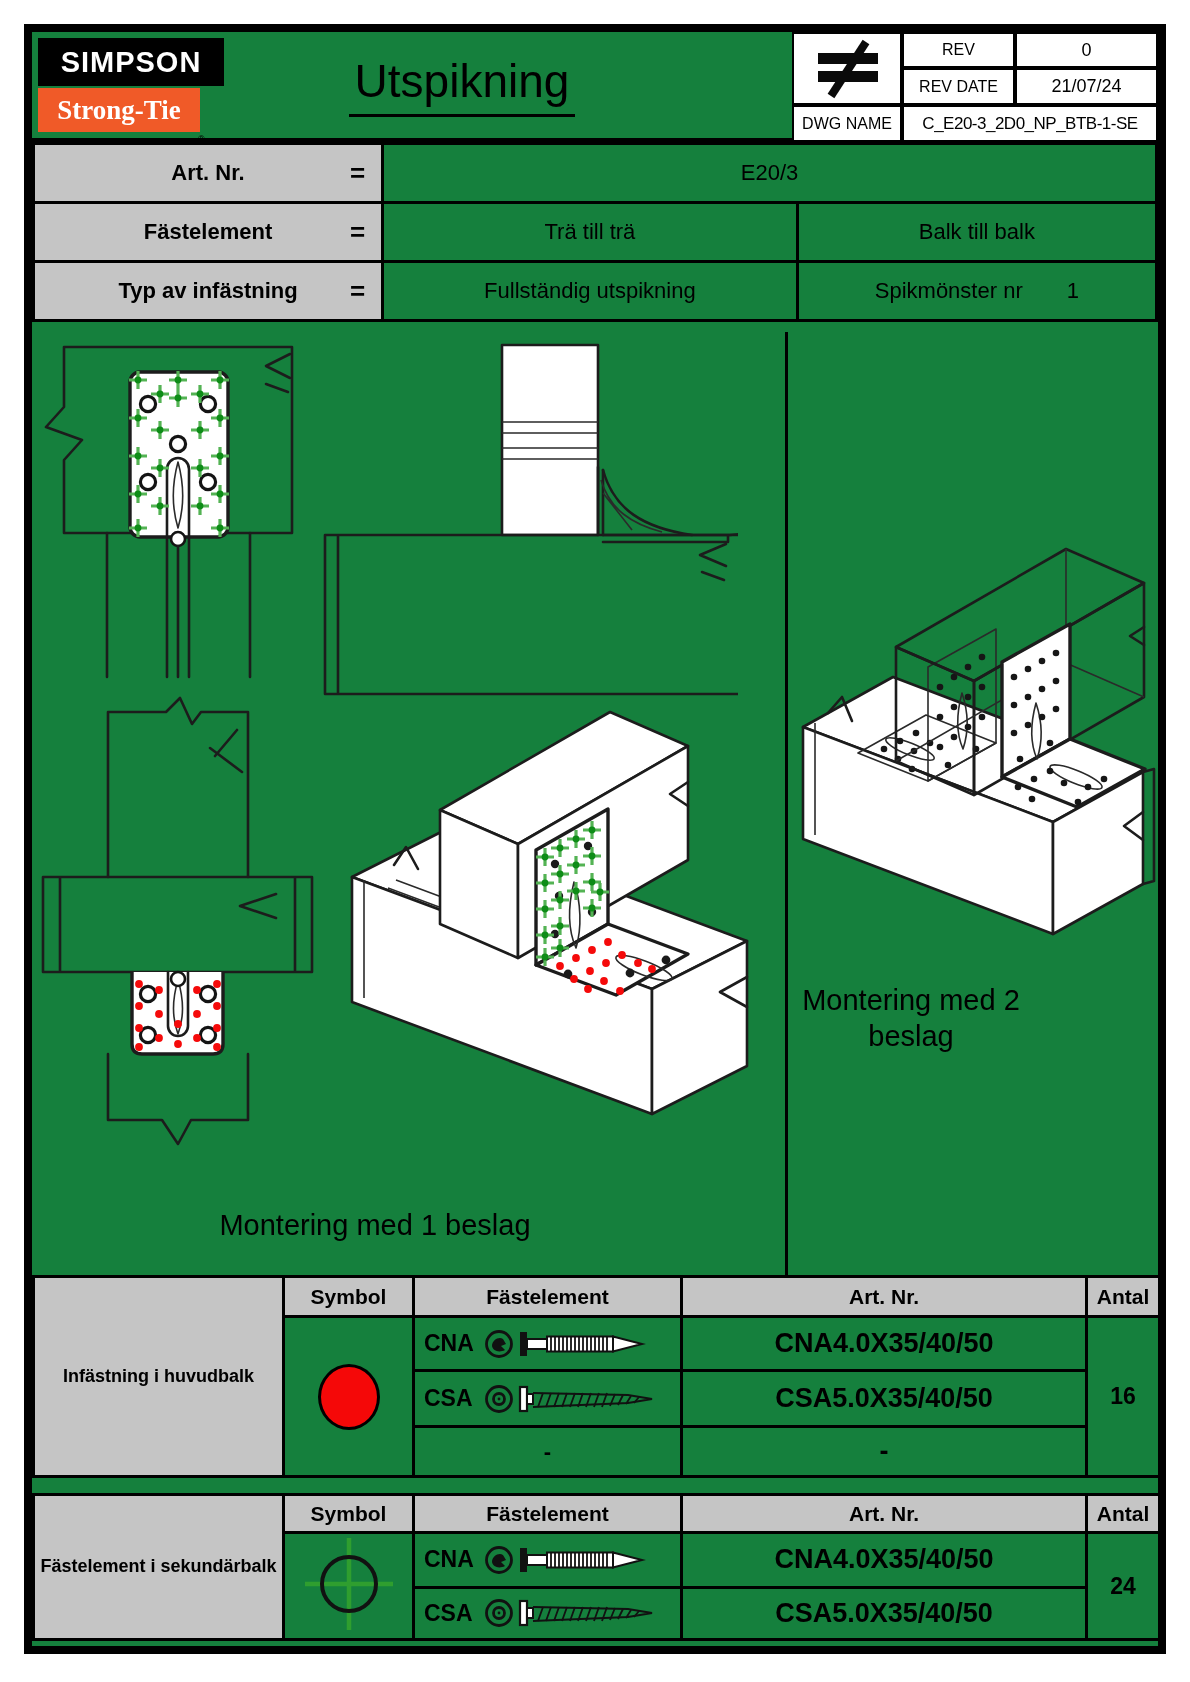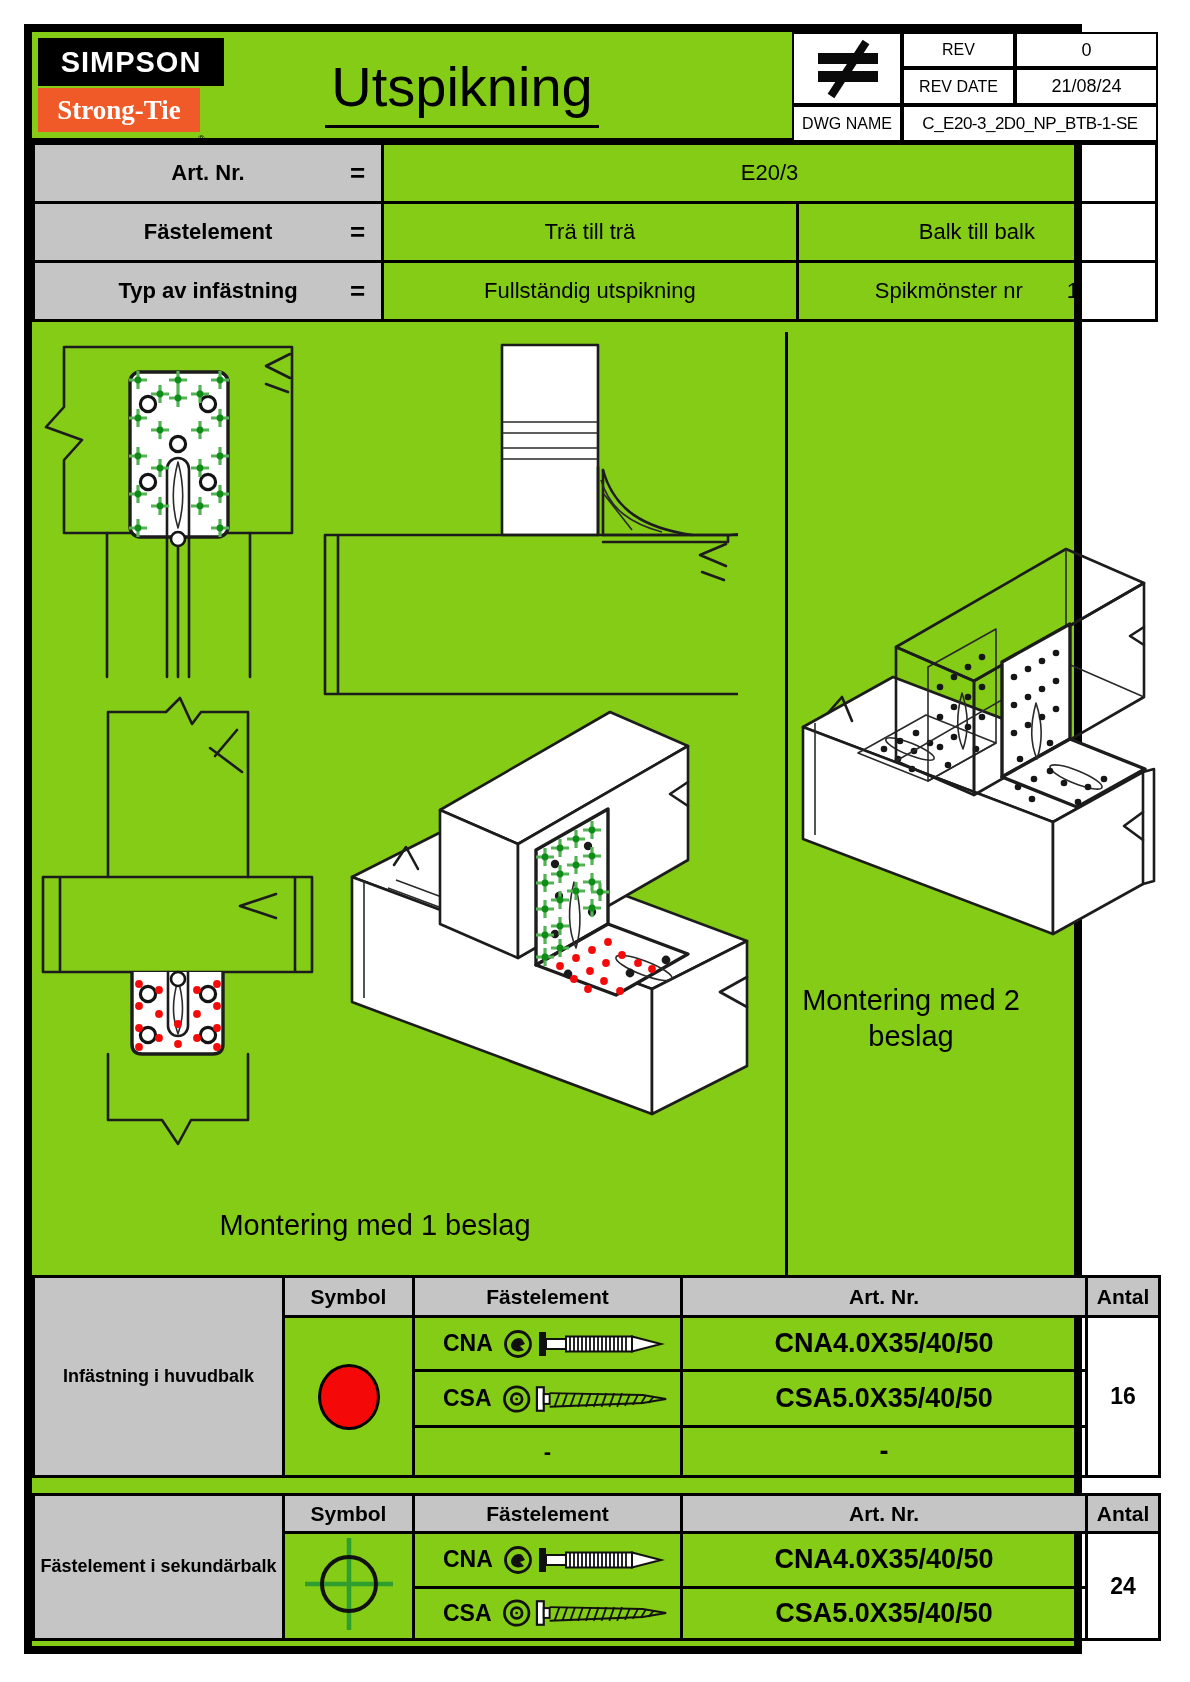--- a/index.html
+++ b/index.html
@@ -1,28 +1,28 @@
 <!DOCTYPE html>
 <html><head>
 <meta charset="utf-8">
 <style>
   html,body{margin:0;padding:0;background:#fff;}
   body{width:1190px;height:1682px;position:relative;font-family:"Liberation Sans",sans-serif;color:#000;}
   *{box-sizing:border-box;}
-  #frame{position:absolute;left:24px;top:24px;width:1058px;height:1630px;border:8px solid #000;background:#84cc16;}
+  #frame{position:absolute;left:24px;top:24px;width:1142px;height:1630px;border:8px solid #000;background:#15803d;}
   
   #header{position:absolute;left:0;top:0;width:1126px;height:110px;border-bottom:4px solid #000;}
   #logo{position:absolute;left:6px;top:6px;width:190px;}
   #logo .black{background:#000;color:#fff;width:186px;height:48px;display:flex;align-items:center;justify-content:center;
     font-weight:bold;font-size:29px;letter-spacing:1px;}
   #logo .orange{background:#f05a28;color:#fff;width:162px;height:44px;margin-top:2px;display:flex;align-items:center;justify-content:center;
     font-family:"Liberation Serif",serif;font-weight:bold;font-size:27px;}
   #logo .reg{position:absolute;left:160px;top:96px;font-size:9px;}
   #doc-title{position:absolute;left:150px;top:22px;width:560px;text-align:center;}
-  #doc-title span{display:inline-block;font-size:56px;border-bottom:3px solid #000;padding:0 6px 6px 6px;}
+  #doc-title span{display:inline-block;font-size:46px;border-bottom:3px solid #000;padding:0 6px 6px 6px;}
   #titleblock{position:absolute;right:0;top:0;width:366px;height:110px;display:grid;
     grid-template-columns:110px 113px 143px;grid-template-rows:36px 37px 37px;}
   #titleblock div{border:2px solid #000;display:flex;align-items:center;justify-content:center;background:#fff;}
   #titleblock .sym{grid-column:1;grid-row:1/3;}
   #titleblock .lab{font-size:16px;}
   #titleblock .val{font-size:18px;}
   #titleblock .dwgval{grid-column:2/4;font-size:17px;letter-spacing:-0.5px;}
   
   #info{position:absolute;left:0;top:110px;border-collapse:collapse;width:1126px;}
   #info td{border:3px solid #000;height:59px;text-align:center;font-size:22px;padding:0;}
@@ -36,21 +36,21 @@
   svg .ln{stroke:#1c1c1c;stroke-width:2.6;fill:none;stroke-linejoin:round;stroke-linecap:round;}
   svg .lnthin{stroke:#2a2a2a;stroke-width:1.6;fill:none;stroke-linejoin:round;}
   svg .wface{stroke:#1c1c1c;stroke-width:2.6;fill:#fff;stroke-linejoin:round;}
   svg .plate{stroke:#1c1c1c;stroke-width:3.4;fill:#fff;stroke-linejoin:round;}
   
   .ft{position:absolute;left:0;border-collapse:collapse;width:1126px;table-layout:fixed;}
   .ft td,.ft th{border:3px solid #000;padding:0;text-align:center;vertical-align:middle;overflow:hidden;}
   .ft th{background:#c5c5c5;font-size:21px;font-weight:bold;}
   .ft td.lblcell{background:#c5c5c5;font-weight:bold;font-size:18px;line-height:1.3;}
   .ft td.fcell{text-align:left;}
-  .fwrap{display:flex;align-items:center;gap:2px;padding-left:28px;}
+  .fwrap{display:flex;align-items:center;gap:2px;padding-left:9px;}
   .fcode{font-weight:bold;font-size:23px;width:58px;}
   .ft td.acell{font-weight:bold;font-size:27px;}
   .ft td.ncell{font-weight:bold;font-size:23px;margin-left:6px;}
   .redcircle{width:62px;height:66px;border-radius:50%;background:#f50808;border:3px solid #000;margin:0 auto;}
   .dashleft{text-align:left;padding-left:14px;font-weight:bold;font-size:22px;}
 </style>
 </head>
 <body>
 
 <div id="frame">
@@ -66,21 +66,21 @@
       <div class="sym">
         <svg width="76" height="60" viewBox="0 0 76 60">
           <rect x="9" y="14" width="60" height="11" fill="#0a0a0a"></rect>
           <rect x="9" y="32" width="60" height="11" fill="#0a0a0a"></rect>
           <line x1="22" y1="57" x2="57" y2="3" stroke="#0a0a0a" stroke-width="8"></line>
         </svg>
       </div>
       <div class="lab" style="grid-column:2;grid-row:1">REV</div>
       <div class="val" style="grid-column:3;grid-row:1">0</div>
       <div class="lab" style="grid-column:2;grid-row:2">REV DATE</div>
-      <div class="val" style="grid-column:3;grid-row:2">21/08/24</div>
+      <div class="val" style="grid-column:3;grid-row:2">21/07/24</div>
       <div class="lab" style="grid-column:1;grid-row:3">DWG NAME</div>
       <div class="dwgval" style="grid-row:3">C_E20-3_2D0_NP_BTB-1-SE</div>
     </div>
   </div>
 
   <table id="info">
     <colgroup>
         <col style="width:350px">
         <col style="width:416px">
         <col style="width:360px">

